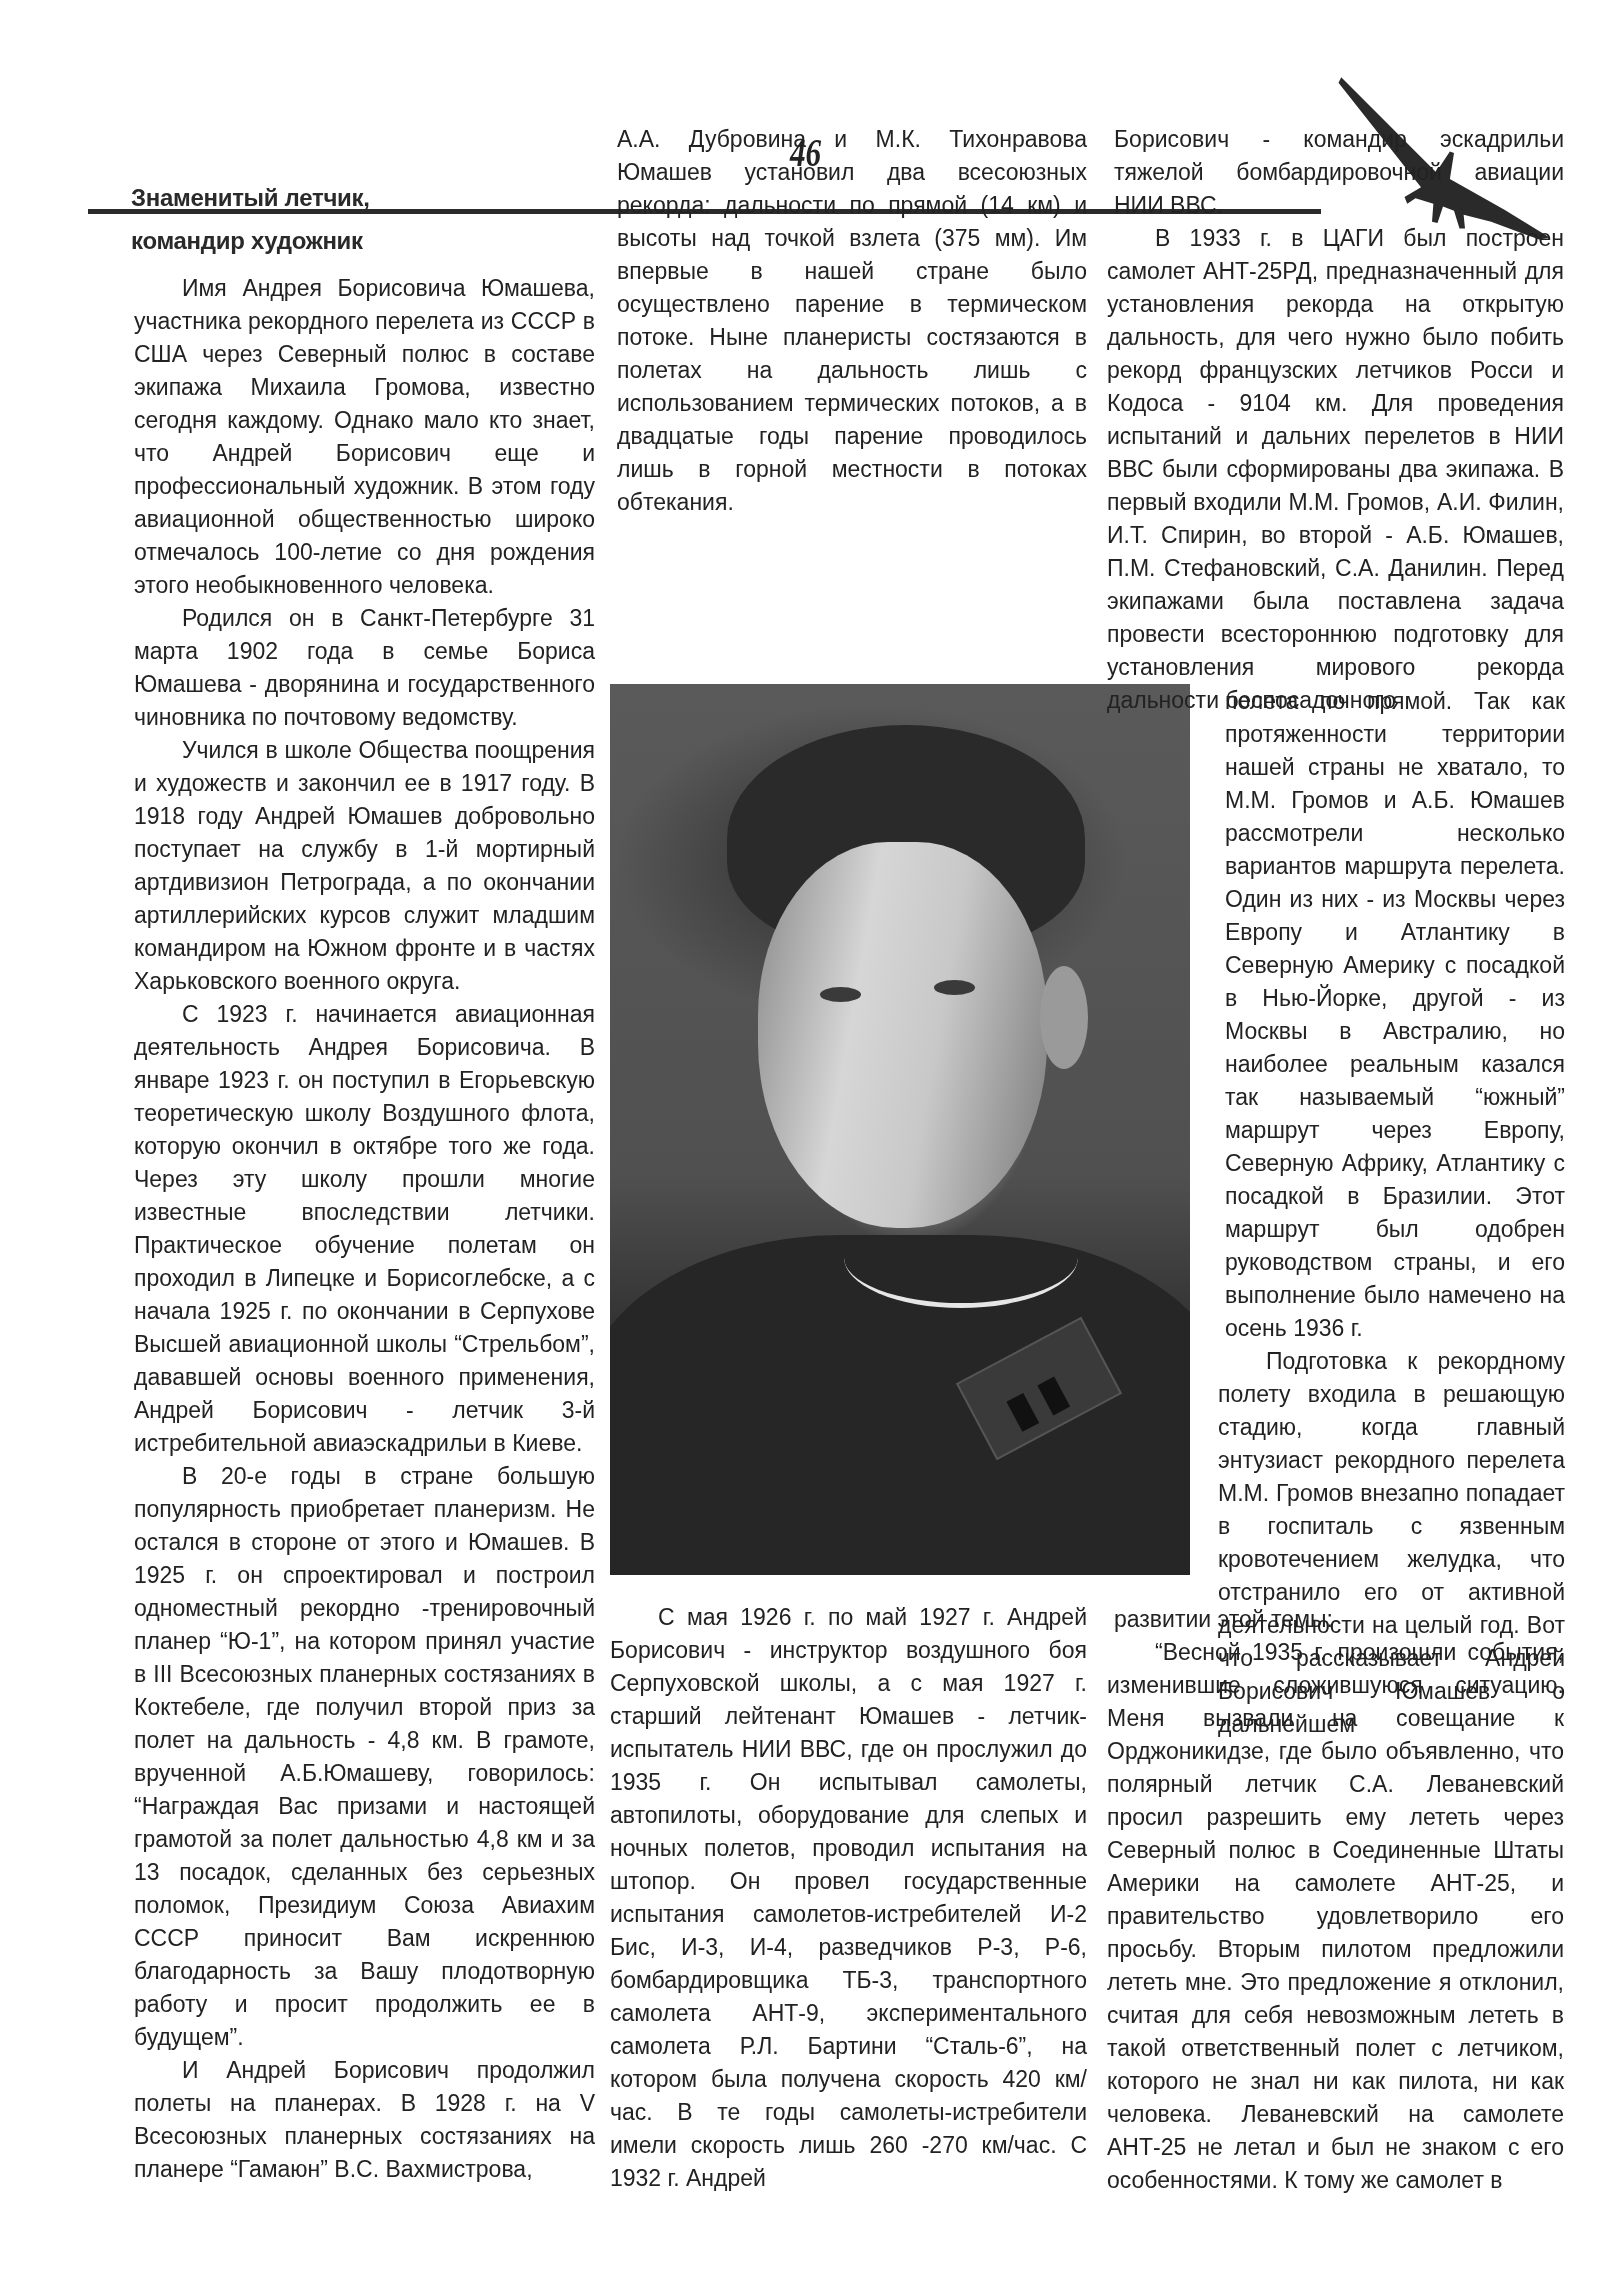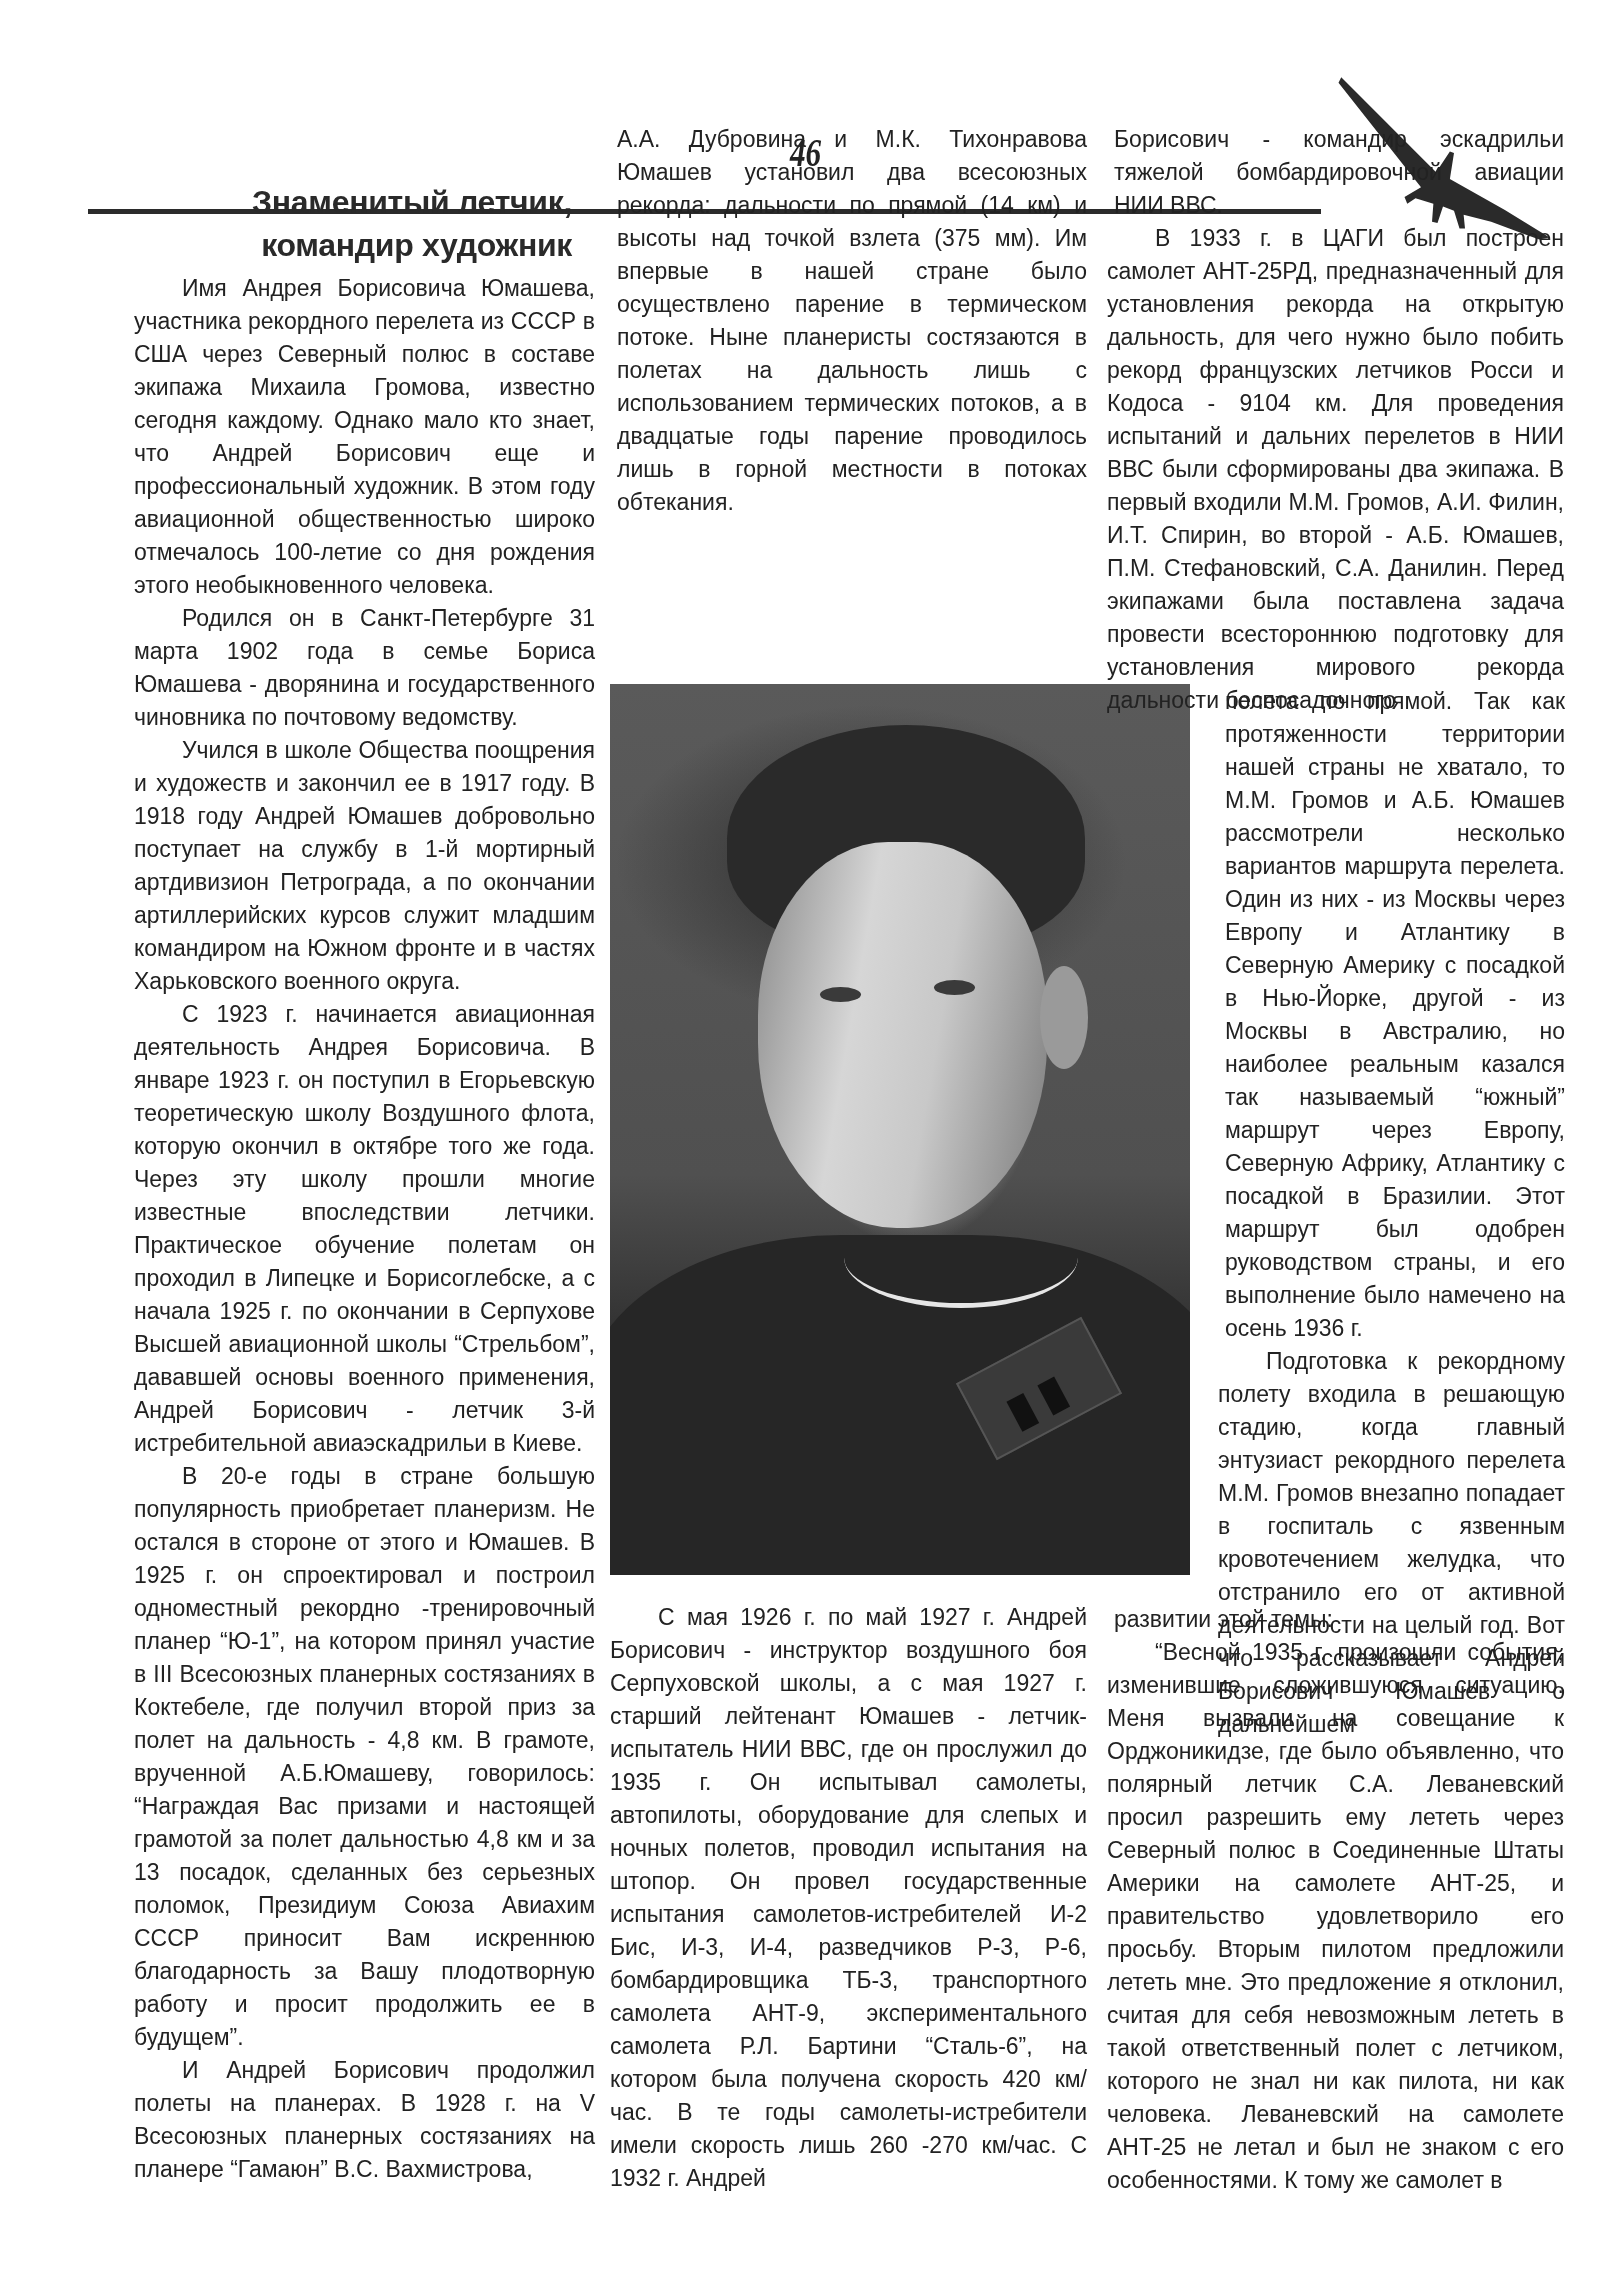--- a/index.html
+++ b/index.html
@@ -3,22 +3,22 @@
 <meta charset="utf-8">
 <style>
   html, body { margin:0; padding:0; background:#ffffff; }
   body { width:1622px; height:2295px; position:relative; overflow:hidden;
          font-family:"Liberation Sans", sans-serif; color:#1e1e1e; }
   .page-number { position:absolute; left:778px; top:129px; width:55px; text-align:center;
          font-family:"Liberation Serif", serif; font-style:italic; font-weight:bold;
          font-size:40px; transform:scaleX(0.78); color:#222; }
   .header-rule { position:absolute; left:88px; top:209px; width:1233px; height:4.8px; background:#2b2b2b; }
   .airplane { position:absolute; left:1333px; top:69px; width:220px; height:172px; }
-  .title { position:absolute; left:131px; top:160px; width:441px; text-align:right;
-         font-weight:bold; font-size:32px; line-height:43px; color:#2a2a2a; letter-spacing:-0.3px; }
+  .title { position:absolute; left:131px; top:160px; width:441px; text-align:left;
+         font-weight:bold; font-size:24px; line-height:43px; color:#2a2a2a; letter-spacing:-0.3px; }
   .col { position:absolute; font-size:23px; line-height:33px; text-align:justify; color:#222; }
   .col p { margin:0; text-indent:48px; }
   .col p.noindent { text-indent:0;margin-left:7px; }
   .col1 { left:110px; top:272px; width:461px;margin-left:24px; }
   .col2a { left:610px; top:123px; width:477px; }
   .col2b { left:610px; top:1601px; width:477px; }
   .col3a { left:1107px; top:123px; width:457px; }
   .col3b { left:1218px; top:685px; width:347px; }
   .col3c { left:1107px; top:1603px; width:457px; }
   .photo { position:absolute; left:610px; top:684px; width:580px; height:891px;

